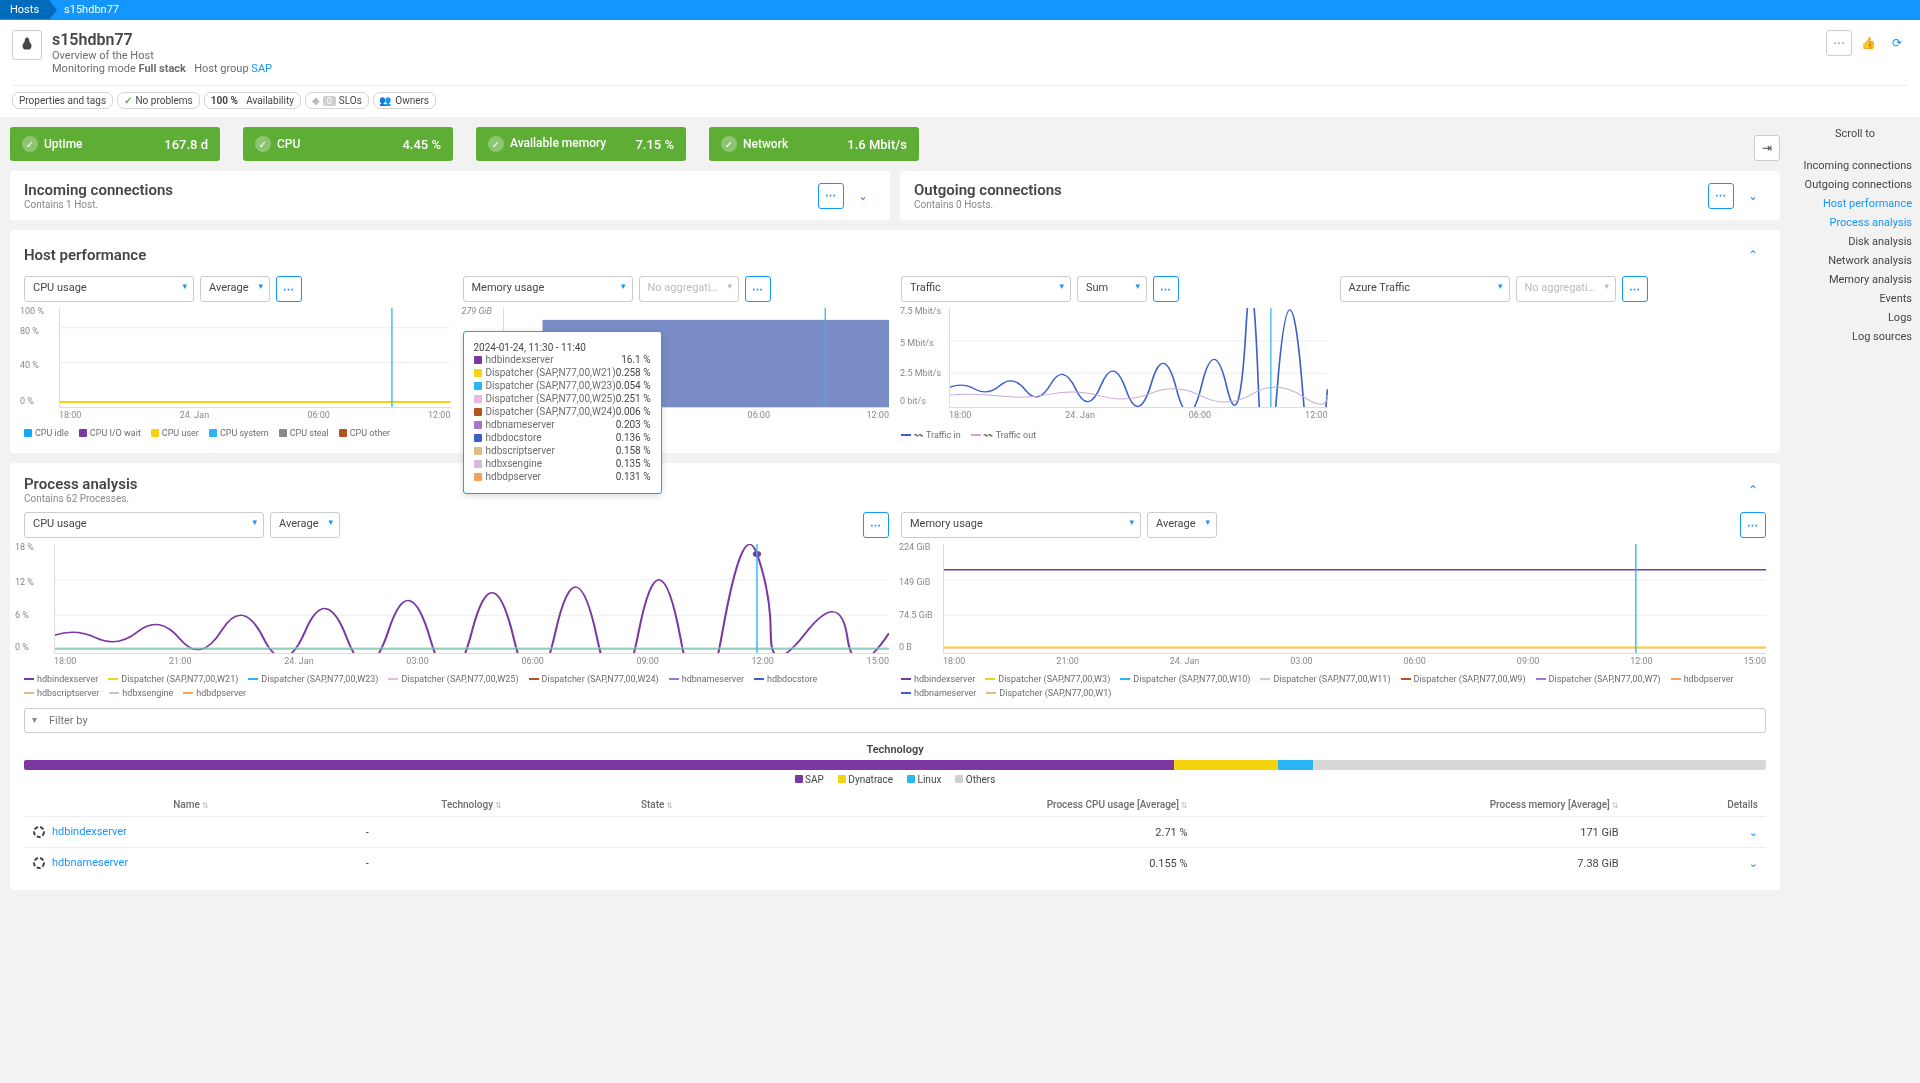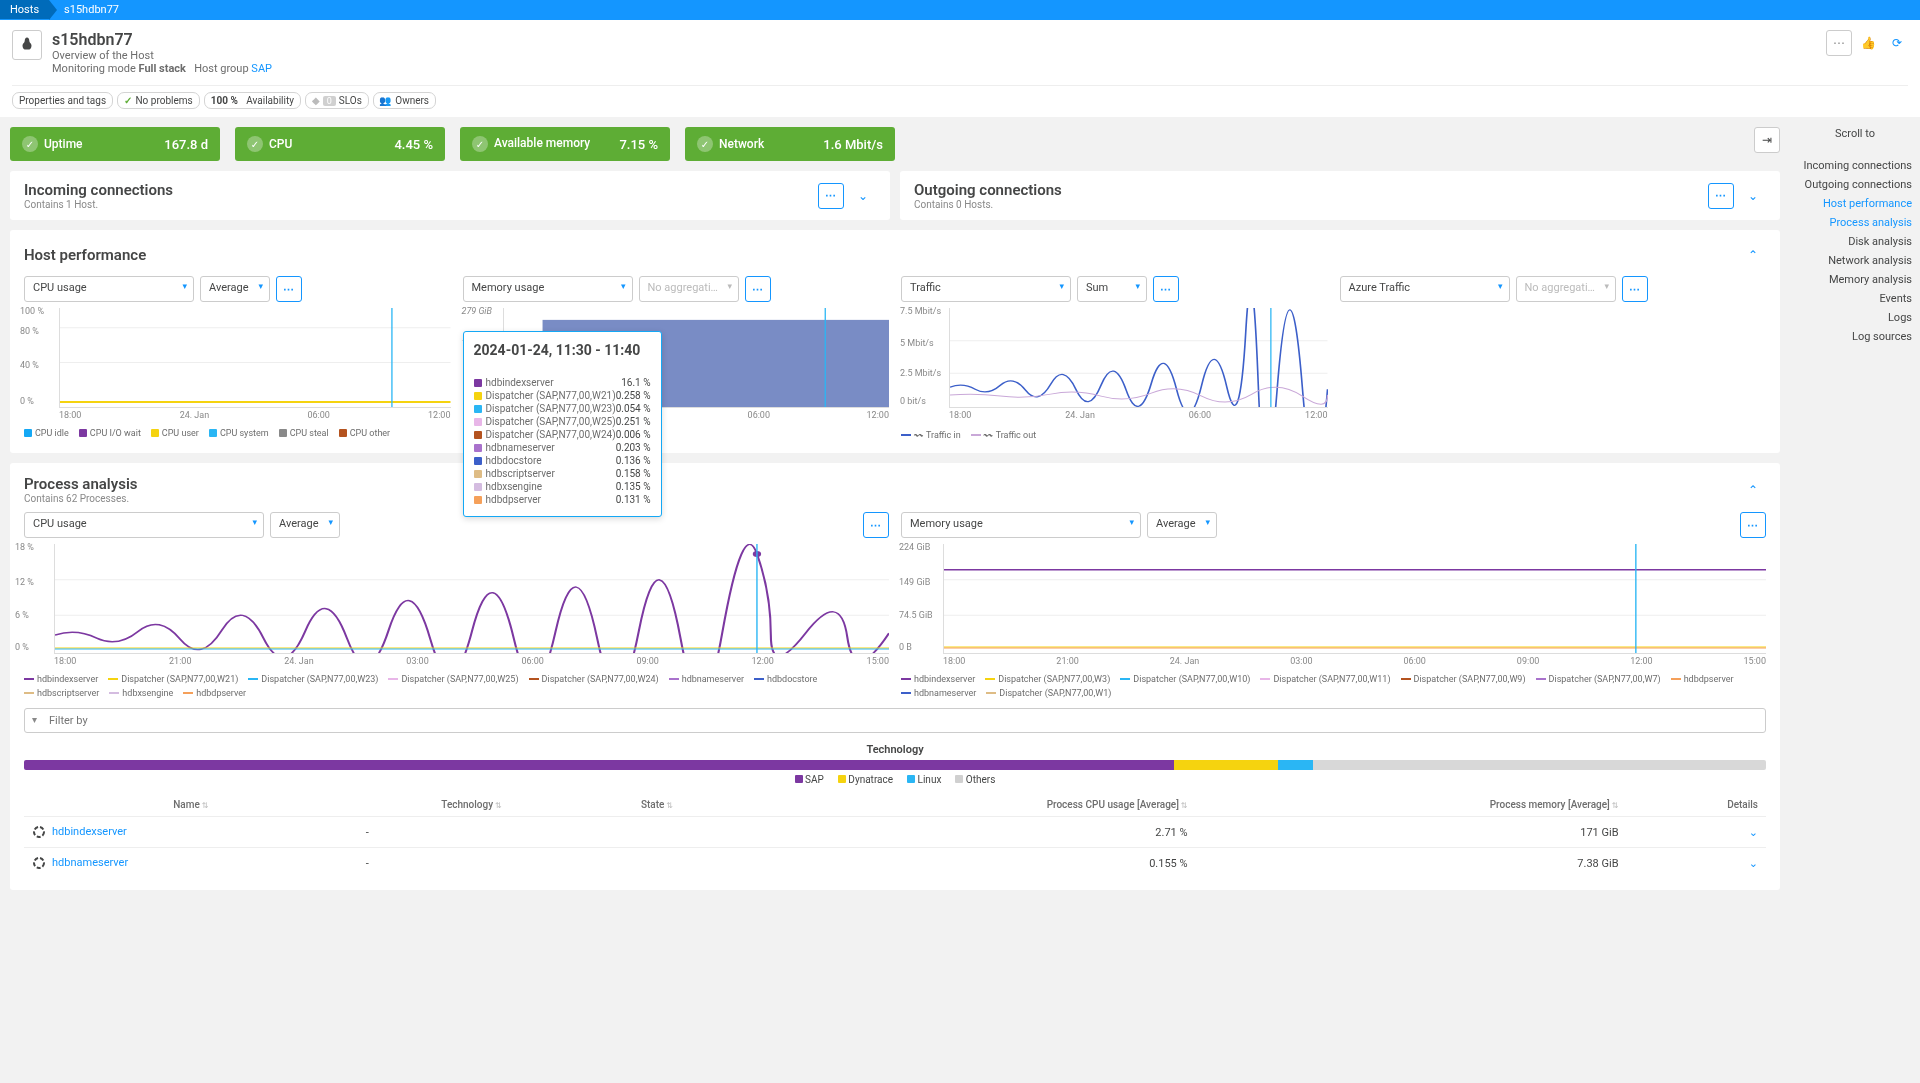--- a/index.html
+++ b/index.html
@@ -30,21 +30,21 @@
 
 
 .main { display:flex; }
 .content { flex:1; padding:10px; min-width:0;}
 .scrollnav { width:130px; padding:10px 8px; font-size:11px; }
 .scrollnav h4 { font-size:11px; font-weight:400; text-align:center; margin-bottom:16px;}
 .scrollnav a { display:block; text-align:right; padding:3px 0; color:#454646; text-decoration:none; cursor:pointer;}
 .scrollnav a.active { color:#1496ff; }
 
 
-.kpi-row { display:flex; gap:15px; margin-bottom:10px; align-items:flex-start;}
+.kpi-row { display:flex; gap:23px; margin-bottom:10px; align-items:flex-end;}
 .kpi { flex:0 0 210px; background:#5ead35; color:#fff; border-radius:3px; padding:10px 12px; display:flex; align-items:center; justify-content:space-between; height:34px;}
 .kpi .lab { display:flex; align-items:center; gap:6px; font-size:12px; font-weight:500;}
 .kpi .lab::before { content:"✓"; background:rgba(255,255,255,0.3); border-radius:50%; width:16px; height:16px; display:inline-flex; align-items:center; justify-content:center; font-size:10px;}
 .kpi .val { font-size:13px; font-weight:500;}
 .collapse-toggle { margin-left:auto; width:26px; height:26px; border:1px solid #ccc; border-radius:3px; display:flex; align-items:center; justify-content:center; background:#fff; cursor:pointer;}
 
 
 .cards-row { display:grid; grid-template-columns:1fr 1fr; gap:10px; margin-bottom:10px;}
 .card { background:#fff; border-radius:3px; padding:10px 14px; }
 .card-hdr { display:flex; align-items:center; }
@@ -74,21 +74,21 @@
 .chart-area.tall { height:110px;}
 .ylab { position:absolute; left:-40px; font-size:9px; color:#898989;}
 .xaxis { display:flex; justify-content:space-between; font-size:9px; color:#898989; padding:2px 0;}
 .legend { display:flex; flex-wrap:wrap; gap:4px 10px; margin-top:6px; font-size:9px; color:#6d6d6d;}
 .legend span { display:flex; align-items:center; gap:3px;}
 .sw { width:8px; height:8px; border-radius:1px; display:inline-block;}
 .line-sw { width:10px; height:2px; display:inline-block;}
 
 
 .tooltip { position:absolute; background:#fff; border:1px solid #14a8f5; border-radius:3px; padding:10px; font-size:10px; min-width:190px; box-shadow:0 2px 6px rgba(0,0,0,0.15); z-index:10;}
-.tooltip h5 { font-size:14px; font-weight:700; margin-bottom:18px;}
+.tooltip h5 { font-size:10px; font-weight:400; margin-bottom:0;}
 .tooltip .row { display:flex; align-items:center; justify-content:space-between; padding:1px 0;}
 .tooltip .row .n { display:flex; align-items:center; gap:4px; color:#6d6d6d;}
 .tooltip .row .v { color:#454646;}
 
 
 .nodata { display:flex; flex-direction:column; align-items:center; justify-content:center; height:100px; color:#898989; gap:2px;}
 .nodata .msg { font-size:11px; color:#454646;}
 .nodata .hint { font-size:10px;}
 .filter-wrap { position:relative; margin-top:10px;}
 .filter-wrap::before { content:"▾"; position:absolute; left:8px; top:6px; color:#898989; font-size:10px; transform:rotate(0);}

